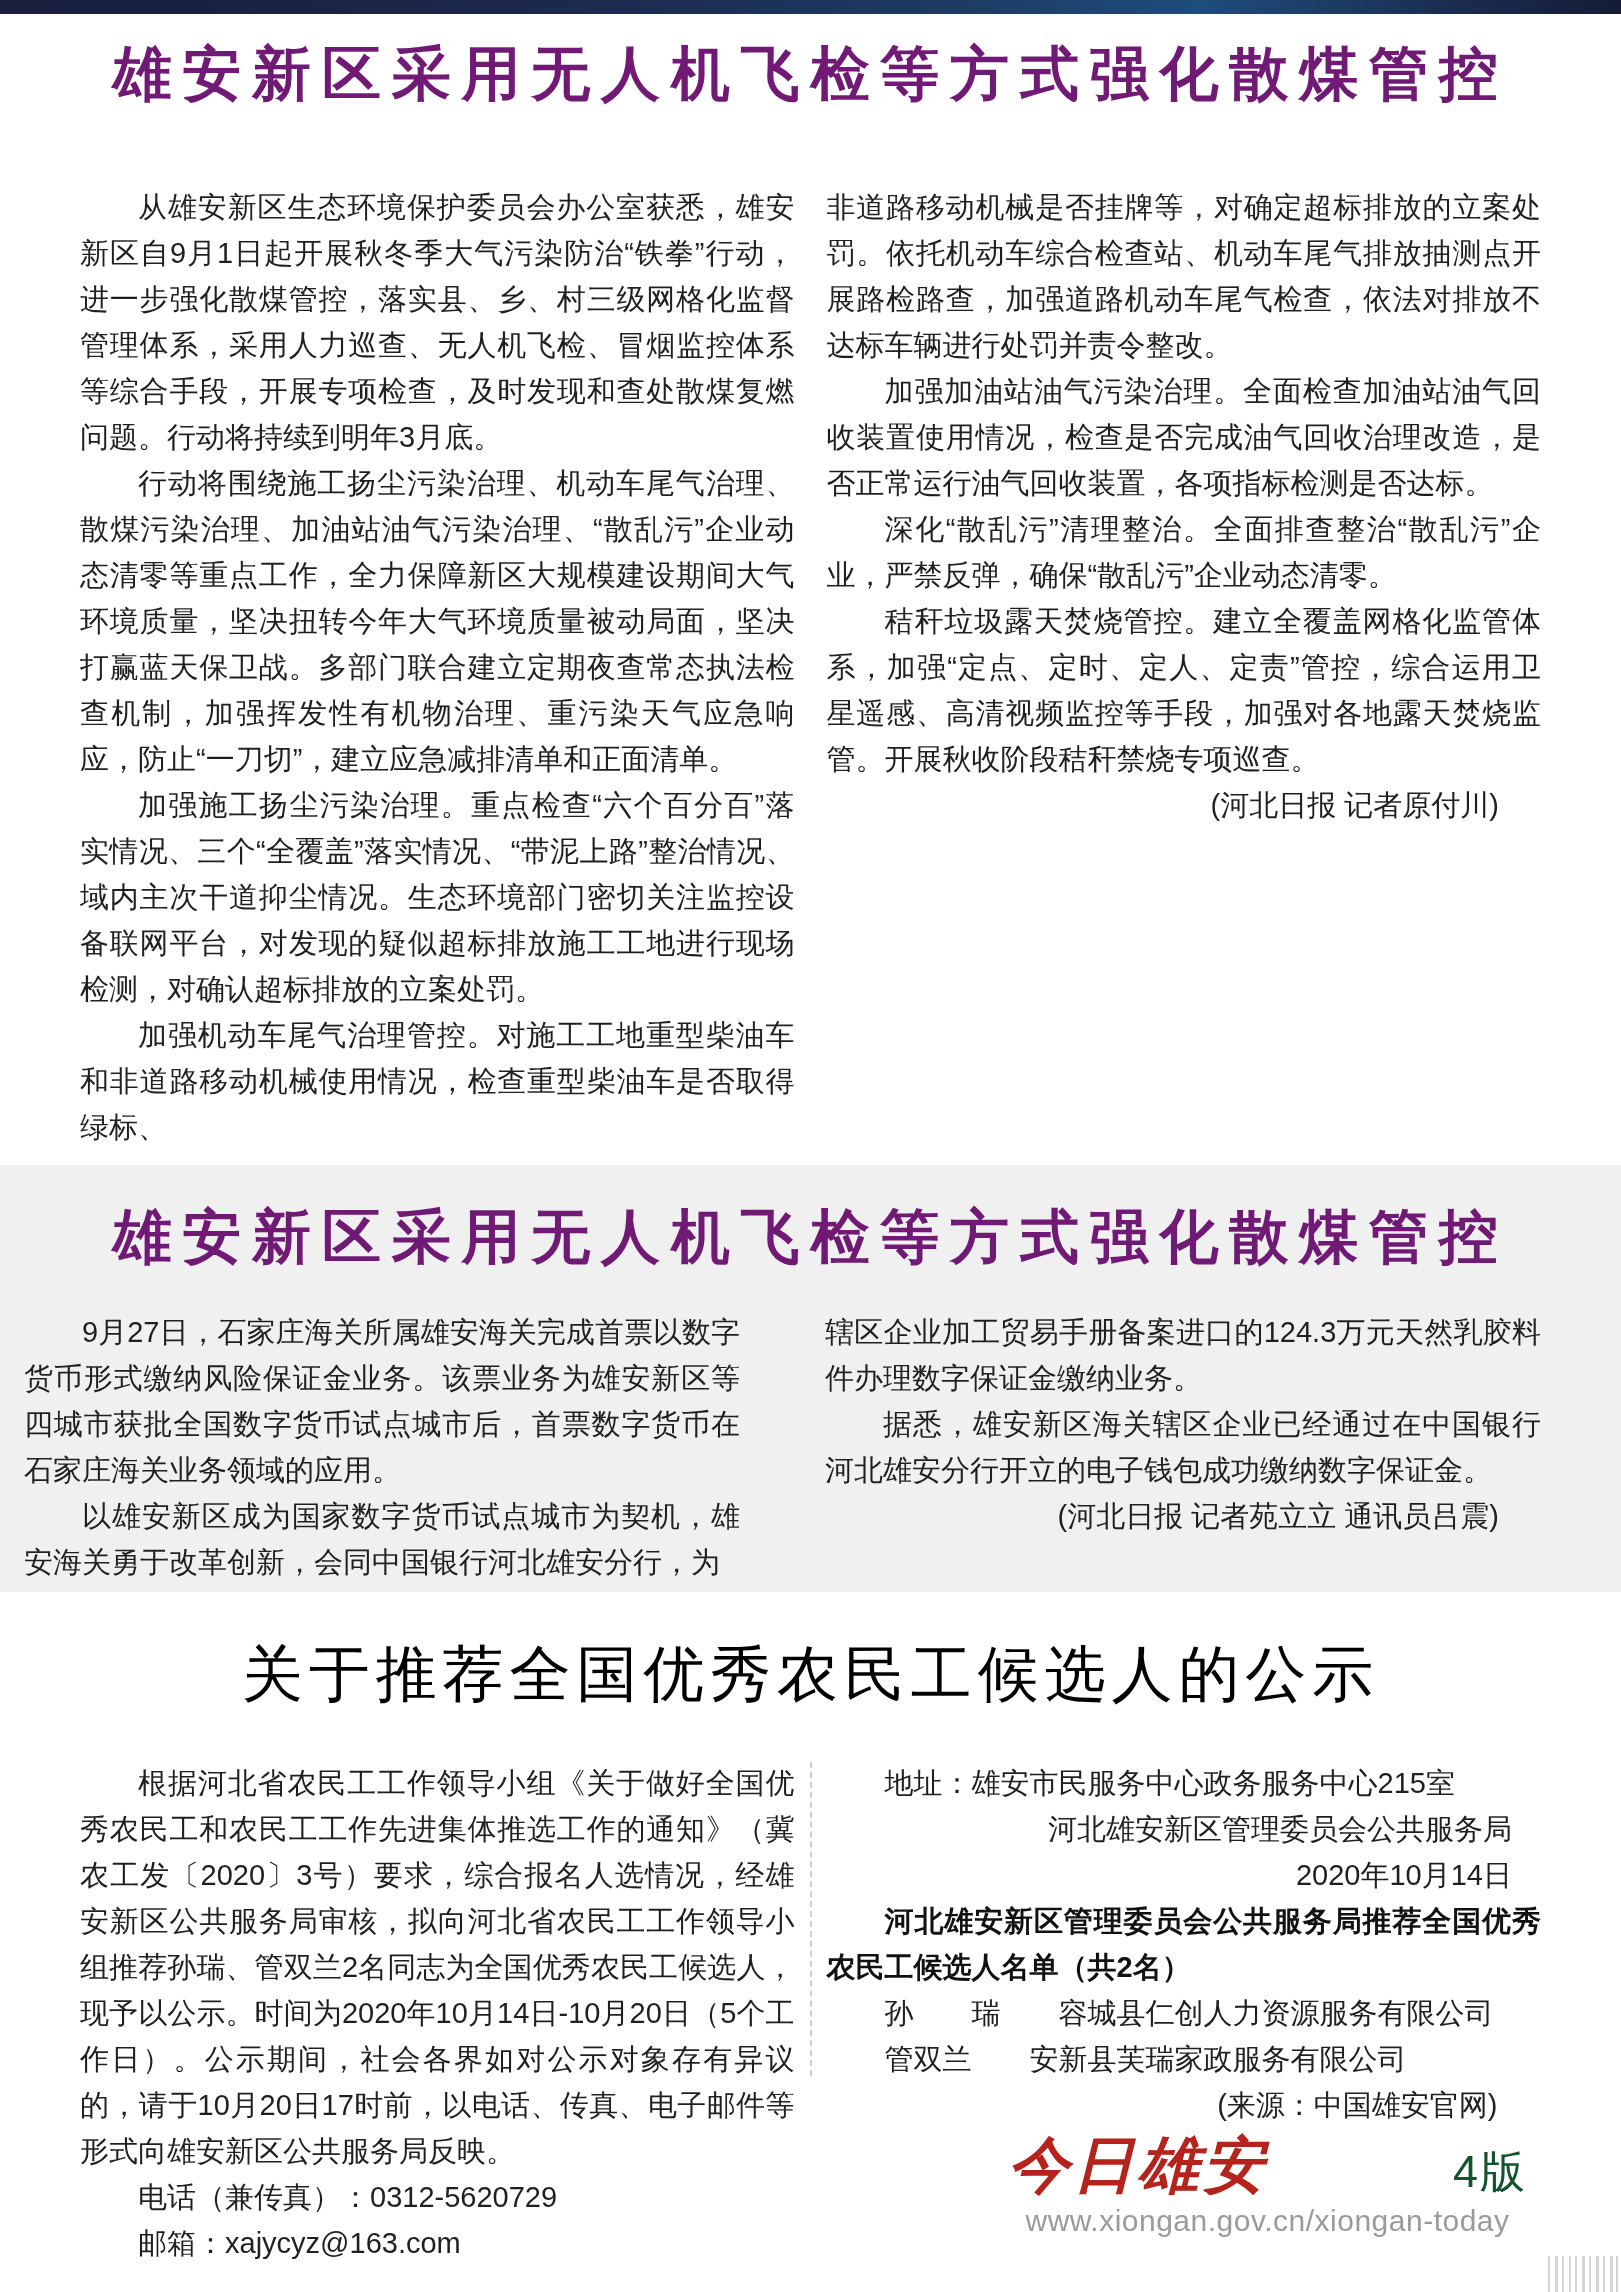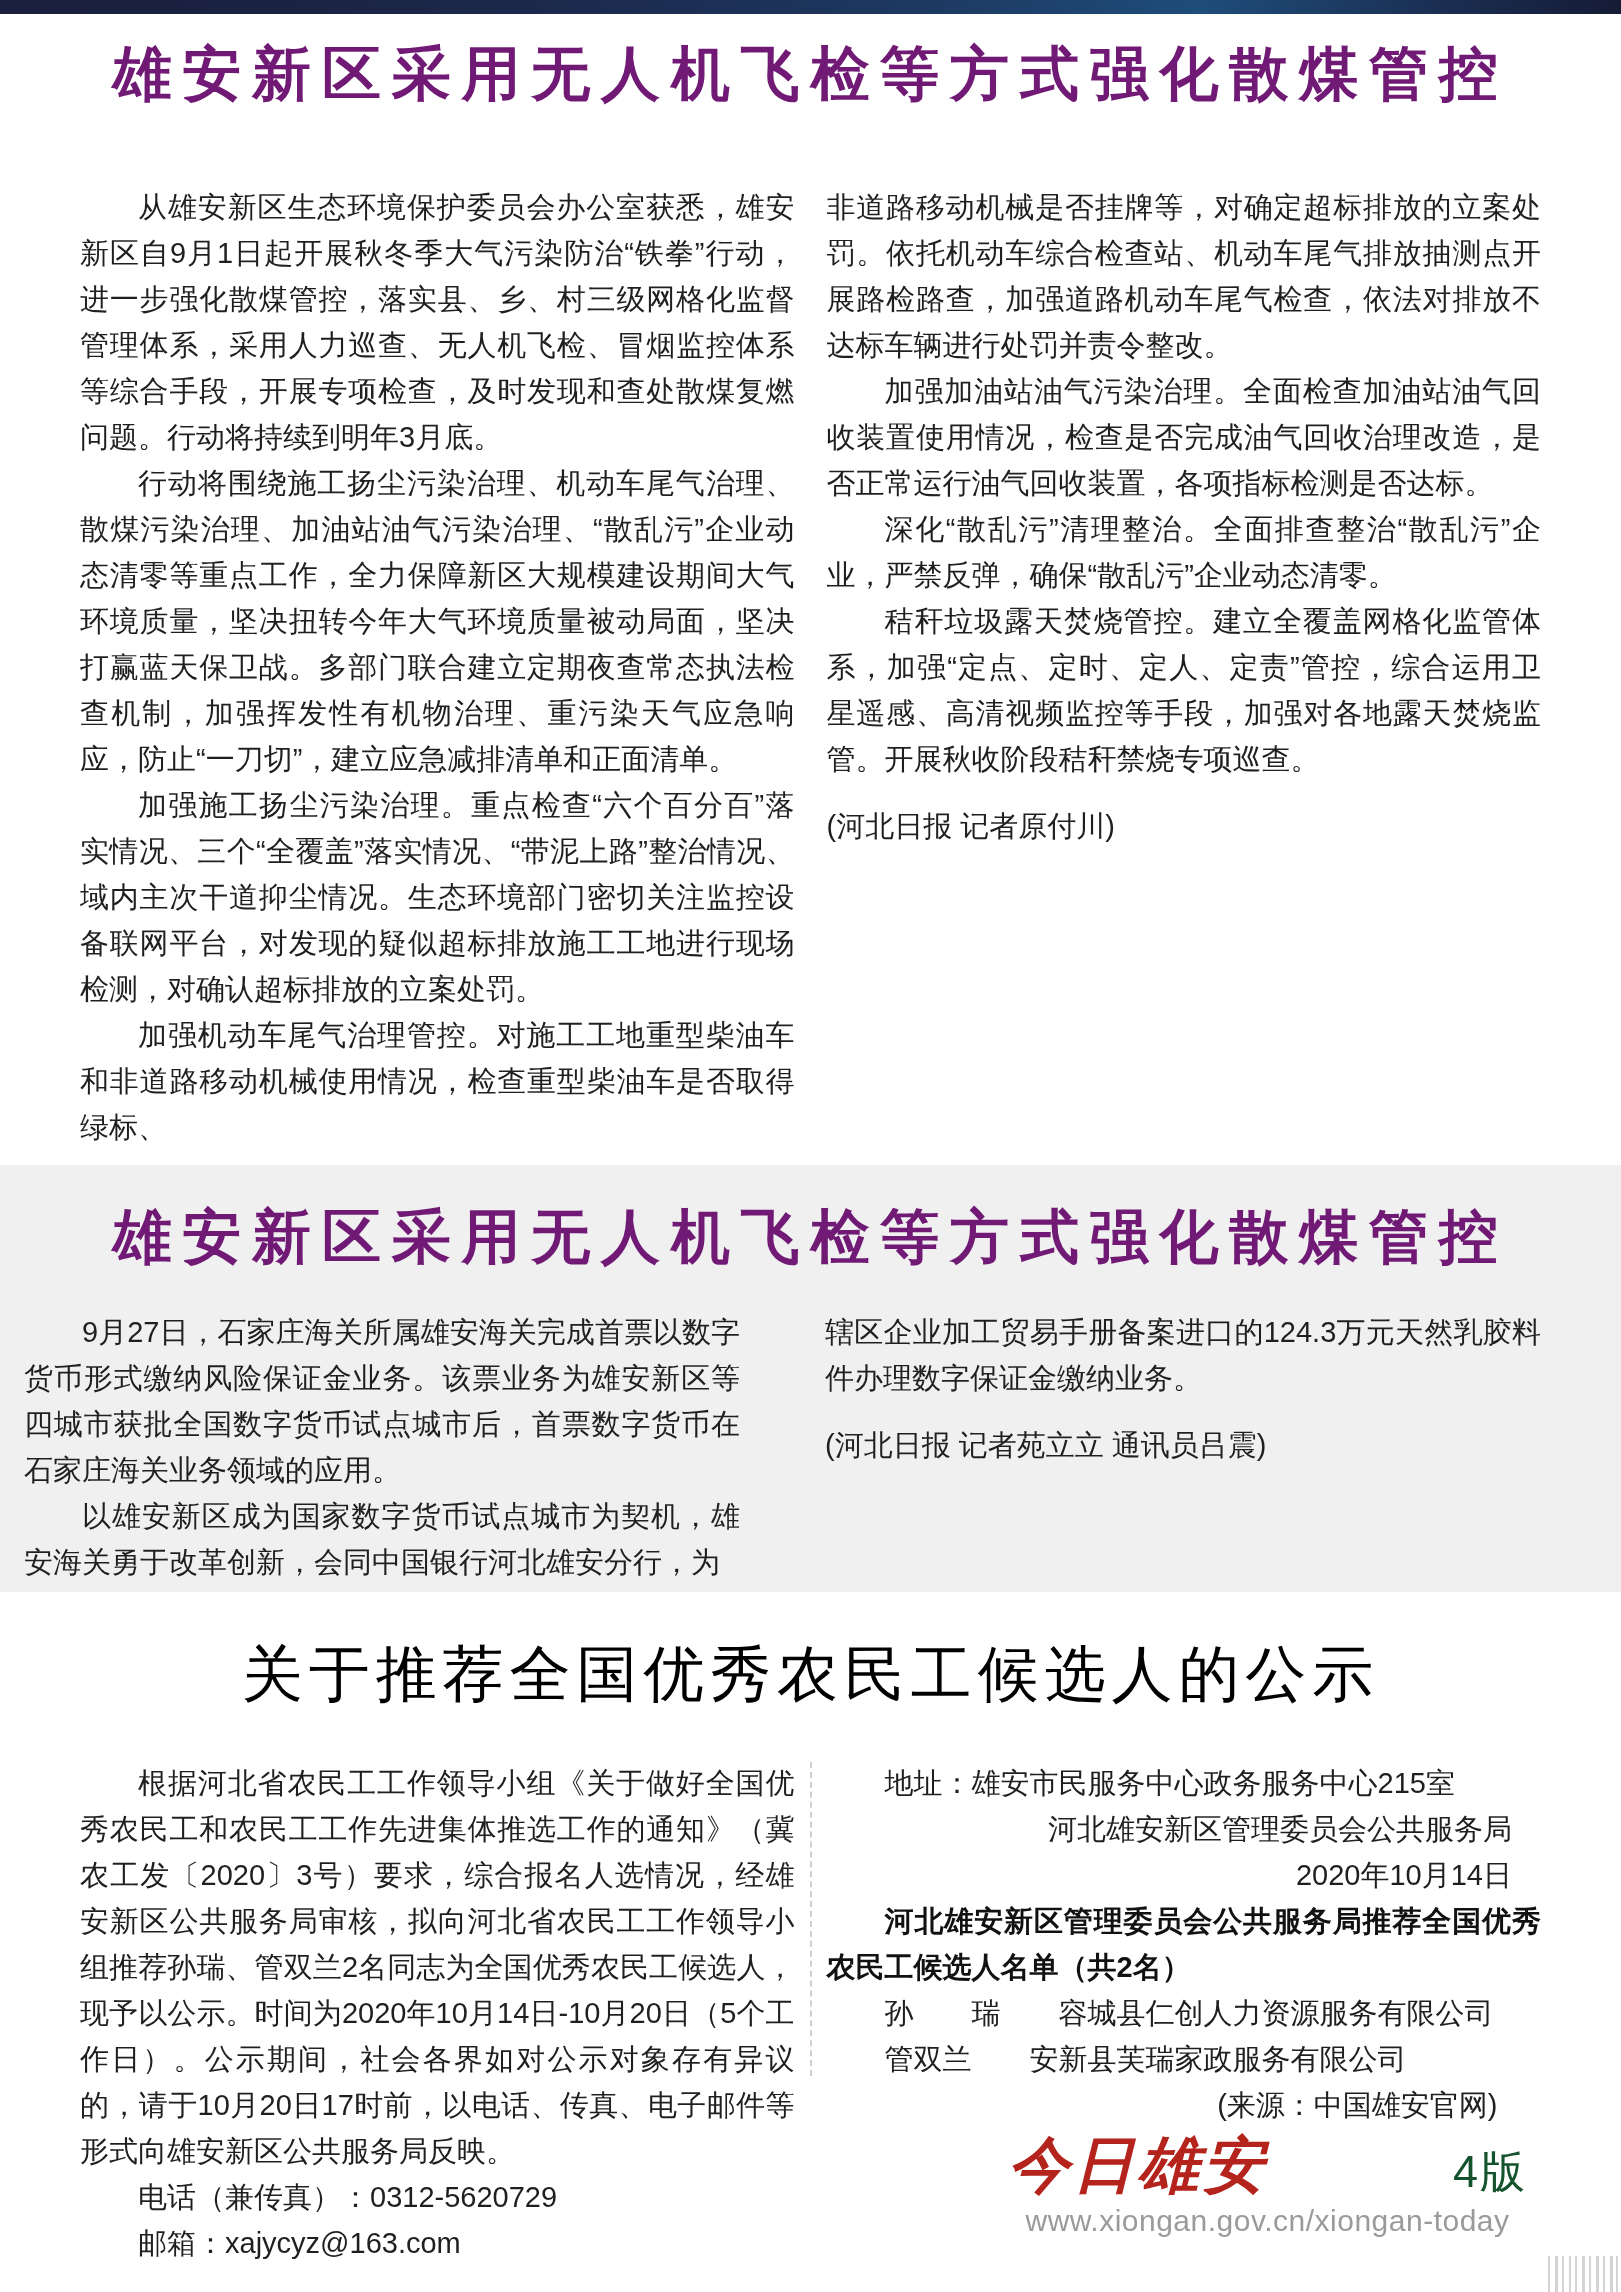--- a/index.html
+++ b/index.html
@@ -35,21 +35,21 @@
   }
   .col {
     width:716px;
     font-size:29px; line-height:46px;
     text-align:justify;
     color:#1f1f1f;
   }
   .para { margin:0; }
   .para.body        { text-indent:2em; }
   .para.cont        { text-indent:0; }
-  .para.byline      { padding-right:1.45em;margin-top:21px; }
+  .para.byline      { text-align:right; padding-right:1.45em; }
   .para.contact     { text-indent:2em; }
   .para.right       { text-align:right; padding-right:1em; }
   .para.list-header { text-indent:2em; font-weight:bold; color:#111; }
   .para.list-item   { text-indent:2em; }
   .para.source      { text-align:right; padding-right:1.5em; }
 
   #article-1 .cols { margin-top:78px; }
 
   .gray-section {
     margin-top:14.7px;
@@ -139,20 +139,21 @@
 
   <section id="article-2" class="gray-section">
     <h1 id="title-2" class="article-title">雄安新区采用无人机飞检等方式强化散煤管控</h1>
     <div class="cols">
       <div class="col">
           <p class="para body">9月27日，石家庄海关所属雄安海关完成首票以数字货币形式缴纳风险保证金业务。该票业务为雄安新区等四城市获批全国数字货币试点城市后，首票数字货币在石家庄海关业务领域的应用。</p>
           <p class="para body">以雄安新区成为国家数字货币试点城市为契机，雄安海关勇于改革创新，会同中国银行河北雄安分行，为</p>
         </div>
       <div class="col">
           <p class="para cont">辖区企业加工贸易手册备案进口的124.3万元天然乳胶料件办理数字保证金缴纳业务。</p>
+          <p class="para body">据悉，雄安新区海关辖区企业已经通过在中国银行河北雄安分行开立的电子钱包成功缴纳数字保证金。</p>
           <p class="para byline">(河北日报 记者苑立立 通讯员吕震)</p>
         </div>
     </div>
   </section>
 
   <section id="article-3">
     <h1 id="title-3" class="serif-title">关于推荐全国优秀农民工候选人的公示</h1>
     <div class="cols">
       <div class="v-divider"></div>
       <div class="col">

